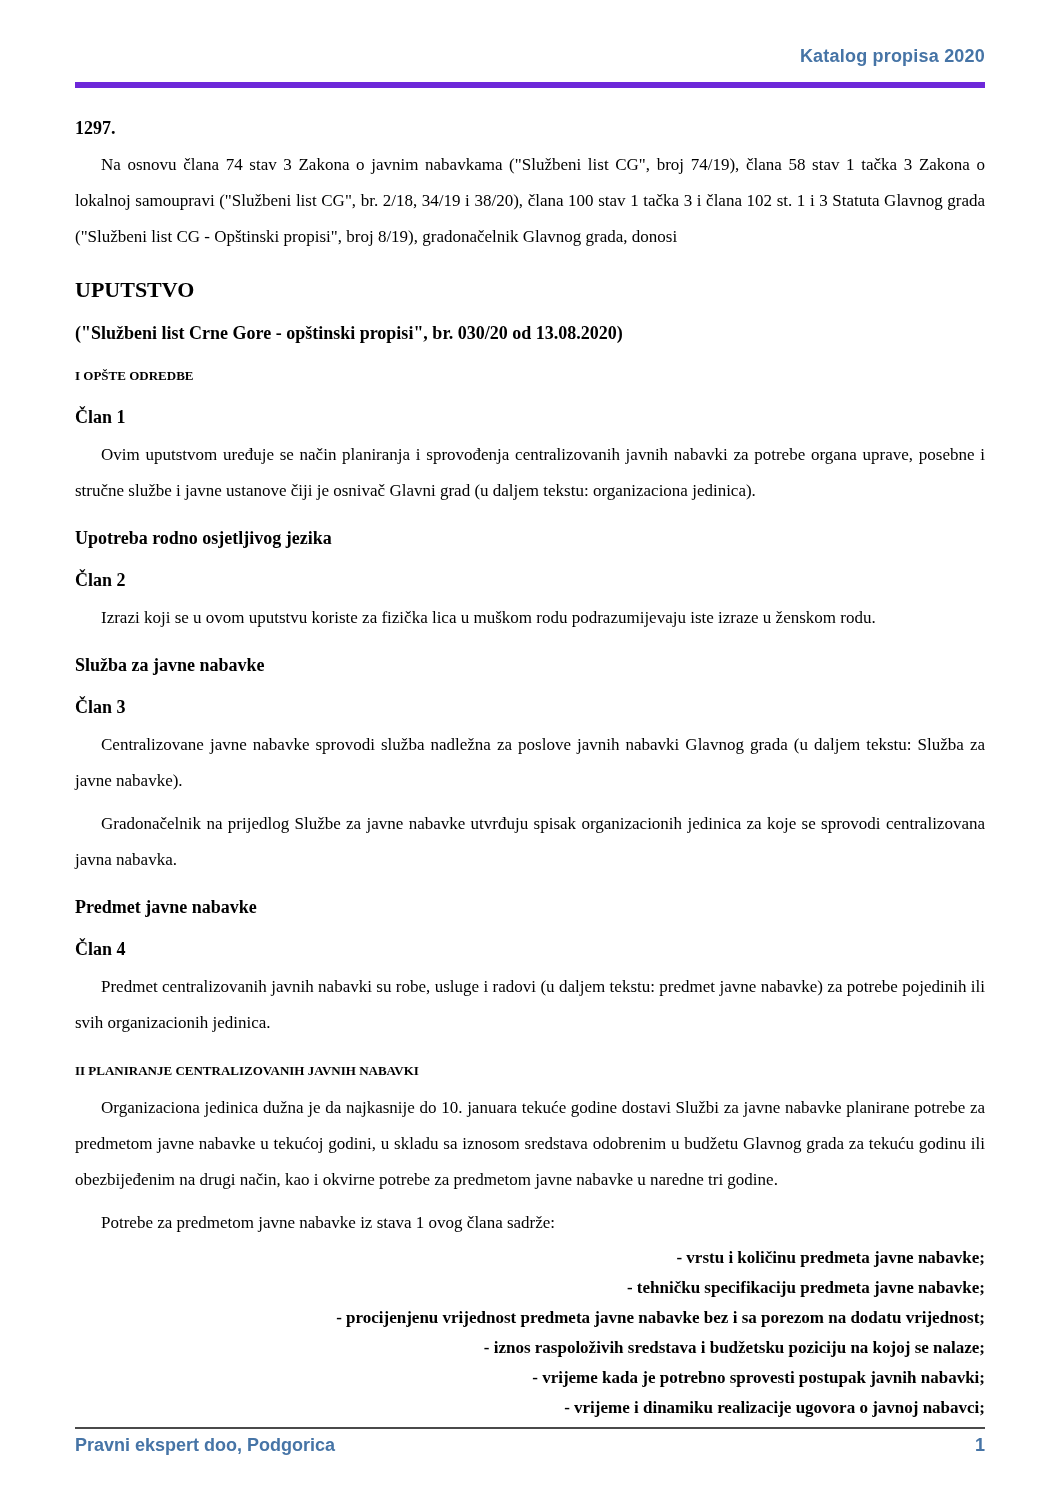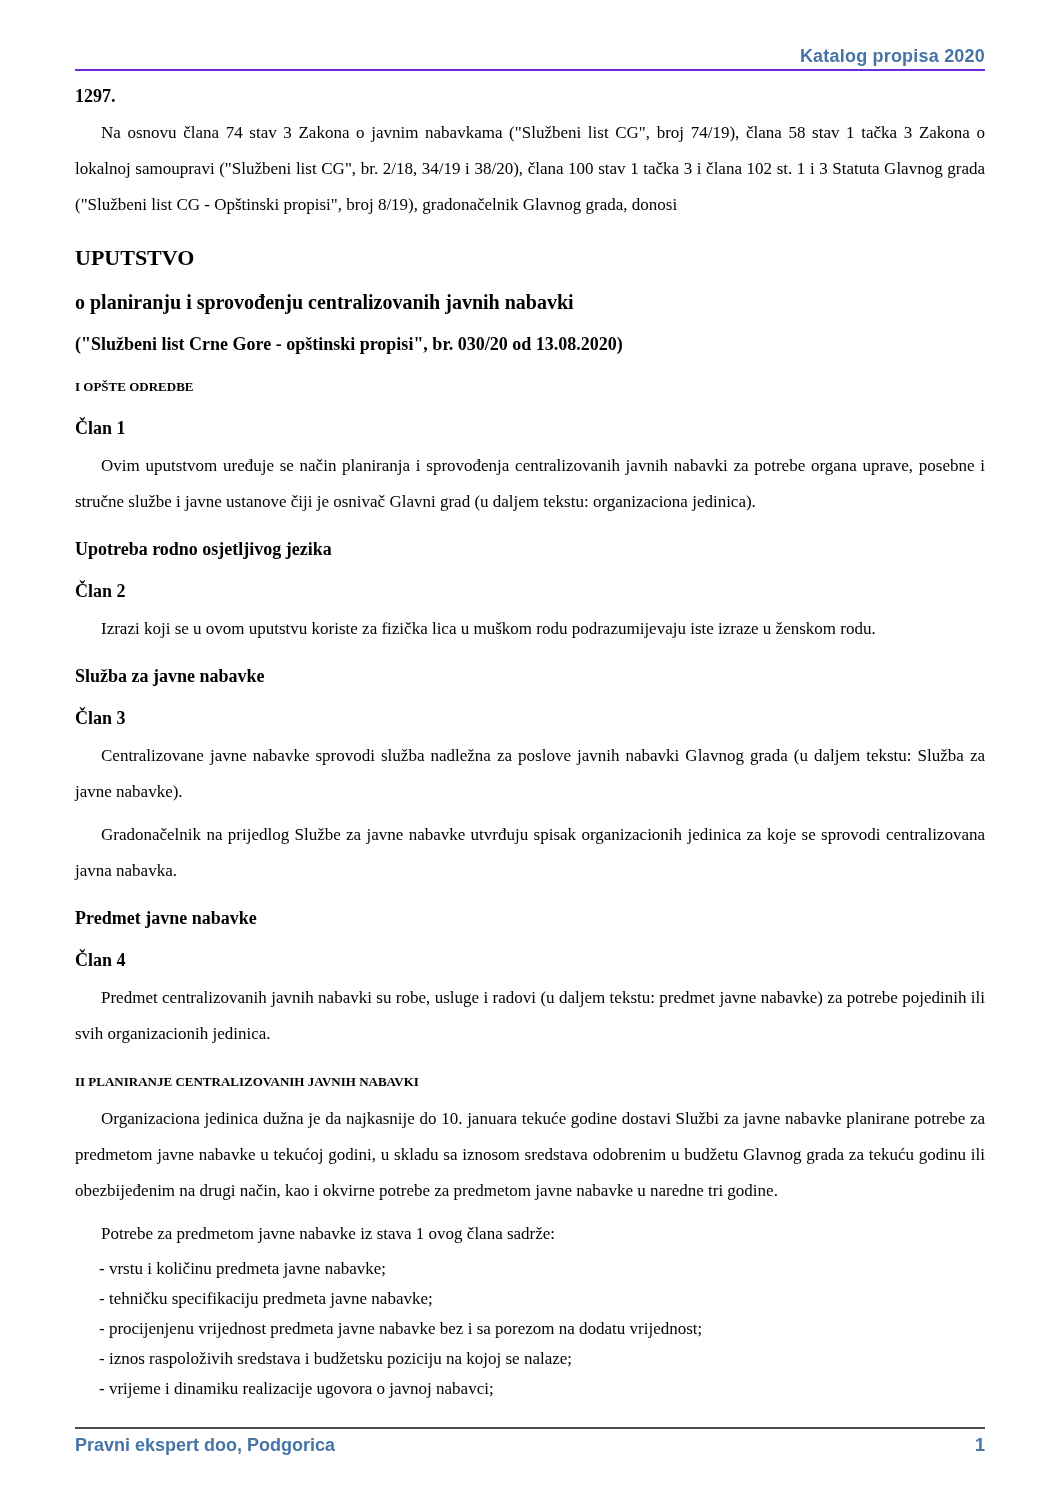--- a/index.html
+++ b/index.html
@@ -17,34 +17,34 @@
   .page {
     position: relative;
     box-sizing: border-box;
     width: 1058px;
     height: 1497px;
     padding: 0 73px 0 75px;
   }
   
   .header {
     padding-top: 46px;
-    padding-bottom: 2px;
-    border-bottom: 2px solid #6d28d9;
+    padding-bottom: 15px;
+    border-bottom: 6px solid #6d28d9;
     text-align: right;
   }
   .header-title {
     font-family: "Liberation Sans", "DejaVu Sans", sans-serif;
     font-weight: bold;
     font-size: 18px;
     color: #4674a6;
     letter-spacing: 0.2px;
   }
   
   .content {
-    padding-top: 13px;
+    padding-top: 28px;
   }
   .doc-number {
     margin: 0;
     font-weight: bold;
     font-size: 18px;
     line-height: 24px;
   }
   .para {
     margin: 7px 0 0 0;
     font-size: 17px;
@@ -71,23 +71,24 @@
   .gazette {
     font-size: 18px;
   }
   .chapter {
     font-size: 13px;
   }
   .list-item {
     margin: 4px 0 0 0;
     font-size: 17px;
     line-height: 26px;
-    text-align: left;
+    text-align: right;
     padding-left: 24px;
     text-indent: 0;
+    font-weight: bold;
   }
   
   .footer {
     position: absolute;
     left: 75px;
     right: 73px;
     top: 1427px;
     border-top: 2px solid #4a4a4a;
     padding-top: 6px;
     display: flex;
@@ -108,21 +109,20 @@
     <span class="header-title">Katalog propisa 2020</span>
   </div>
 
   <div class="content">
 
     <p class="doc-number">1297.</p>
 
     <p class="para">Na osnovu člana 74 stav 3 Zakona o javnim nabavkama ("Službeni list CG", broj 74/19), člana 58 stav 1 tačka 3 Zakona o lokalnoj samoupravi ("Službeni list CG", br. 2/18, 34/19 i 38/20), člana 100 stav 1 tačka 3 i člana 102 st. 1 i 3 Statuta Glavnog grada ("Službeni list CG - Opštinski propisi", broj 8/19), gradonačelnik Glavnog grada, donosi</p>
 
     <div class="h-center title">UPUTSTVO</div>
-    <div class="h-center subtitle">o planiranju i sprovođenju centralizovanih javnih nabavki</div>
     <div class="h-center gazette">("Službeni list Crne Gore - opštinski propisi", br. 030/20 od 13.08.2020)</div>
 
     <div class="h-center chapter">I OPŠTE ODREDBE</div>
 
     <div class="h-center">Član 1</div>
     <p class="para">Ovim uputstvom uređuje se način planiranja i sprovođenja centralizovanih javnih nabavki za potrebe organa uprave, posebne i stručne službe i javne ustanove čiji je osnivač Glavni grad (u daljem tekstu: organizaciona jedinica).</p>
 
     <div class="h-center">Upotreba rodno osjetljivog jezika</div>
     <div class="h-center">Član 2</div>
     <p class="para">Izrazi koji se u ovom uputstvu koriste za fizička lica u muškom rodu podrazumijevaju iste izraze u ženskom rodu.</p>
@@ -138,20 +138,21 @@
 
     <div class="h-center chapter">II PLANIRANJE CENTRALIZOVANIH JAVNIH NABAVKI</div>
 
     <p class="para">Organizaciona jedinica dužna je da najkasnije do 10. januara tekuće godine dostavi Službi za javne nabavke planirane potrebe za predmetom javne nabavke u tekućoj godini, u skladu sa iznosom sredstava odobrenim u budžetu Glavnog grada za tekuću godinu ili obezbijeđenim na drugi način, kao i okvirne potrebe za predmetom javne nabavke u naredne tri godine.</p>
     <p class="para">Potrebe za predmetom javne nabavke iz stava 1 ovog člana sadrže:</p>
 
     <p class="para list-item">- vrstu i količinu predmeta javne nabavke;</p>
     <p class="para list-item">- tehničku specifikaciju predmeta javne nabavke;</p>
     <p class="para list-item">- procijenjenu vrijednost predmeta javne nabavke bez i sa porezom na dodatu vrijednost;</p>
     <p class="para list-item">- iznos raspoloživih sredstava i budžetsku poziciju na kojoj se nalaze;</p>
+    <p class="para list-item">- vrijeme kada je potrebno sprovesti postupak javnih nabavki;</p>
     <p class="para list-item">- vrijeme i dinamiku realizacije ugovora o javnoj nabavci;</p>
 
   </div>
 
   <div class="footer">
     <span>Pravni ekspert doo, Podgorica</span>
     <span>1</span>
   </div>
 
 </div>

